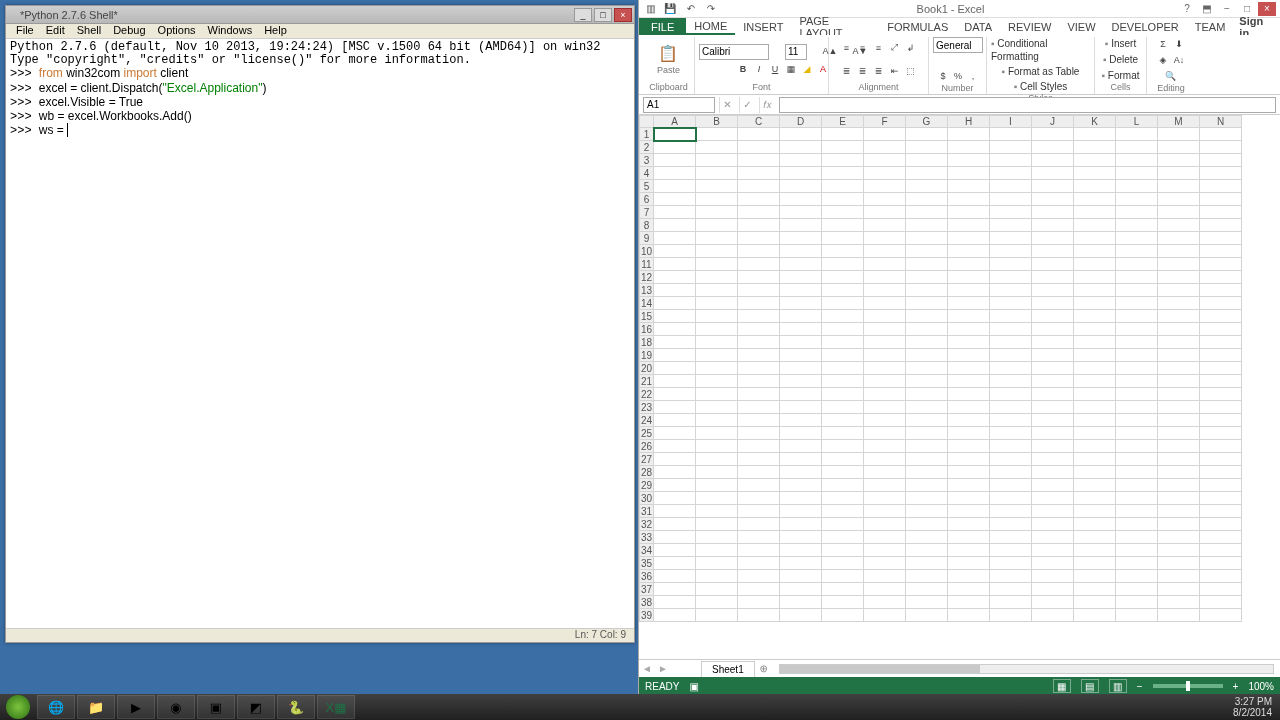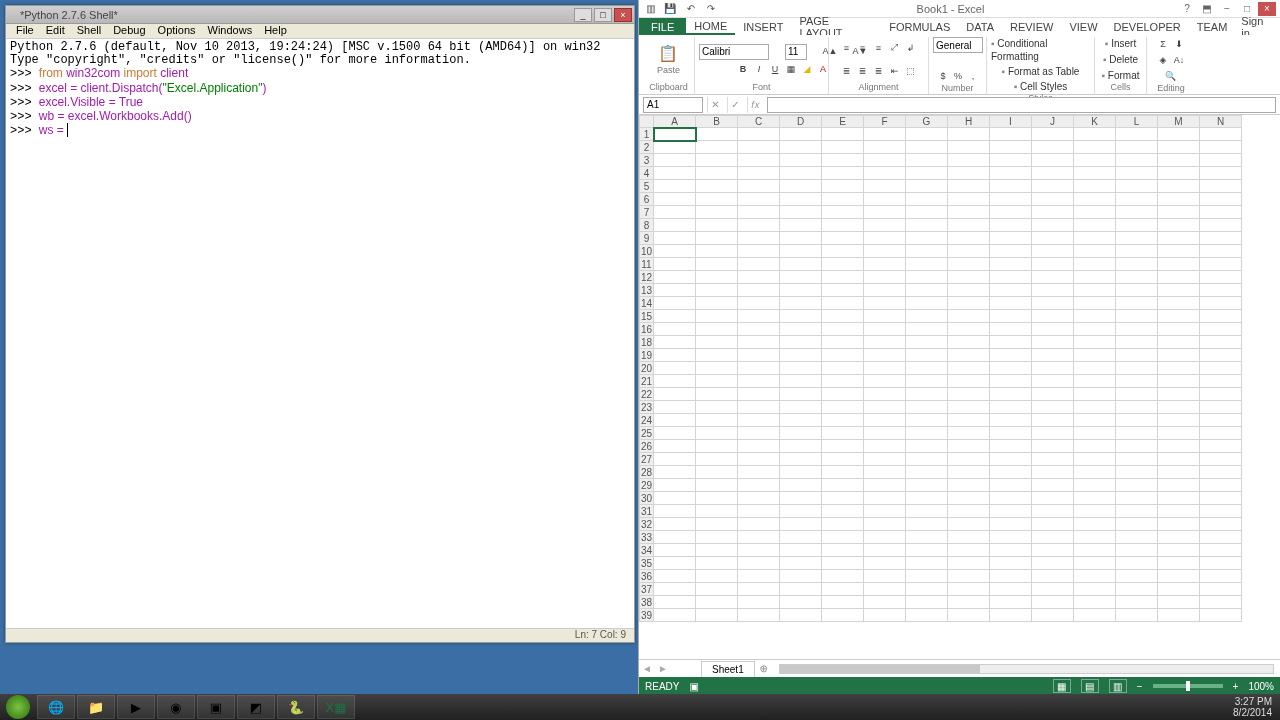--- a/index.html
+++ b/index.html
@@ -10,54 +10,54 @@
 .py-titlebar { height: 18px; background: linear-gradient(#cfcfcf,#b8b8b8); border-bottom: 1px solid #999; display: flex; align-items: center; padding: 0 2px; font-size: 11px; }
 .py-titlebar .title-text { flex: 1; padding-left: 12px; color: #444; }
 .py-titlebar .wbtns { display: flex; gap: 2px; }
 .py-titlebar .wbtn { width: 18px; height: 14px; background: #ddd; border: 1px solid #999; font-size: 9px; display:flex;align-items:center;justify-content:center;cursor:pointer; }
 .py-titlebar .wbtn.close { background:#c75050;color:#fff;border-color:#a03030; }
 .py-menubar { height: 15px; background: #ece9d8; border-bottom: 1px solid #ccc; display: flex; padding: 0 4px; font-size: 11px; }
 .py-menubar span { padding: 0 6px; cursor: pointer; }
 .py-body { flex: 1; overflow-y: scroll; padding: 2px 4px; font-family: "Courier New", monospace; font-size: 12px; line-height: 1.1; white-space: pre; }
 .kw-orange { color: #cc7832; }
 .kw-green  { color: #008000; }
-.kw-black  { color: #a21caf; }
+.kw-black  { color: #000000; }
 .cursor { border-left: 1px solid #000; animation: blink 1s steps(1) infinite; }
 @keyframes blink { 50% { border-color: transparent; } }
 .py-status { height: 14px; background: #ece9d8; border-top:1px solid #ccc; display:flex; justify-content:flex-end; padding-right:8px; font-size:10px; color:#555; }
 
 
 .xl-window { position: absolute; top: 0; left: 638px; width: 642px; height: 695px; background: #fff; display:flex; flex-direction:column; border-left:1px solid #aaa; }
 .xl-qat { height: 18px; background:#fff; display:flex; align-items:center; padding:0 4px; border-bottom:1px solid #ddd; }
 .xl-qat .qbtn { width:16px; height:14px; margin-right:4px; display:flex;align-items:center;justify-content:center; font-size:10px; color:#555;cursor:pointer; }
 .xl-qat .title { flex:1; text-align:center; font-size:11px; color:#666; }
 .xl-qat .winbtns { display:flex; gap:2px; }
 .xl-qat .winbtns .wbtn { width:18px;height:14px;display:flex;align-items:center;justify-content:center;font-size:10px;color:#666;cursor:pointer; }
 .xl-qat .winbtns .wbtn.close{ background:#c75050;color:#fff; }
 
 .xl-tabs { height: 17px; display:flex; font-size:11px; }
 .xl-tabs .file { background:#217346; color:#fff; padding:0 12px; display:flex;align-items:center;cursor:pointer; }
 .xl-tabs .tab { padding:0 8px; display:flex;align-items:center; color:#444;cursor:pointer; }
 .xl-tabs .tab.active { border-bottom:2px solid #217346; background:#fff; }
-.xl-tabs .signin { margin-left:auto; padding:0 6px; color:#444; display:flex;align-items:center;cursor:pointer; }
+.xl-tabs .signin { margin-left:auto; padding:0 6px; color:#444; display:flex;align-items:center;cursor:pointer;font-weight:bold; }
 
 .xl-ribbon { height: 60px; background:#fff; border-bottom:1px solid #ccc; display:flex; padding:2px 4px 0; }
 .ribgrp { border-right:1px solid #ddd; padding:0 4px; display:flex; flex-direction:column; justify-content:space-between; font-size:9px; color:#777; text-align:center; }
 .ribgrp .gc { flex:1; display:flex; align-items:center; justify-content:center; gap:2px; flex-wrap:wrap; }
 .ribgrp .glabel { height:12px; }
 .smbtn { width:14px; height:14px; border:1px solid transparent; display:flex;align-items:center;justify-content:center; font-size:9px; color:#444; cursor:pointer; }
 .fontname { width:70px; height:16px; border:1px solid #aaa; font-size:10px; padding:0 2px; }
 .fontsize { width:22px; height:16px; border:1px solid #aaa; font-size:10px; padding:0 2px; }
 .numfmt { width:50px; height:16px; border:1px solid #aaa; font-size:10px; padding:0 2px; }
 .riblist { font-size:10px; color:#333; line-height:13px; text-align:left; cursor:pointer; }
 .riblist .it::before { content:"▪ "; color:#888; }
 
 
 .xl-fbar { height:20px; border-bottom:1px solid #ccc; display:flex; align-items:center; padding:0 4px; gap:4px; }
-.namebox { width:60px; height:16px; border:1px solid #aaa; font-size:10px; padding:0 3px; }
+.namebox { width:72px; height:16px; border:1px solid #aaa; font-size:10px; padding:0 3px; }
 .fbtn { width:16px;height:16px;display:flex;align-items:center;justify-content:center;font-size:10px;color:#999;cursor:pointer;border-left:1px solid #ddd; }
 .fxinput { flex:1; height:16px; border:1px solid #aaa; }
 
 
 .xl-grid { flex:1; overflow:auto; position:relative; }
 .gtable { border-collapse:collapse; font-size:10px; }
 .gtable th, .gtable td { border:1px solid #d4d4d4; }
 .gtable .corner { width:14px; height:12px; background:#eee; }
 .gtable .colh { width:42px; height:12px; background:#eee; text-align:center; color:#555; font-weight:normal; }
 .gtable .rowh { width:14px; height:13px; background:#eee; text-align:center; color:#555; font-weight:normal; }

